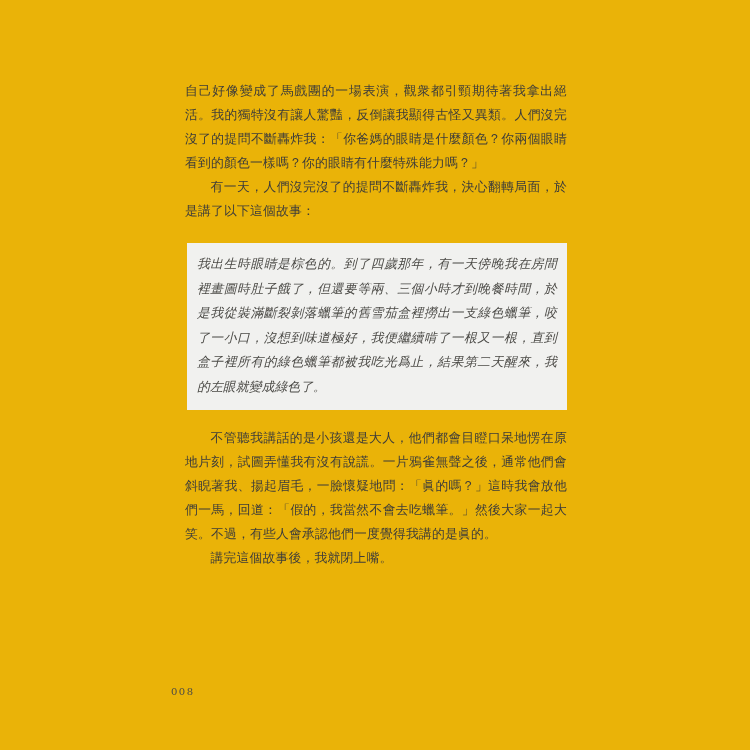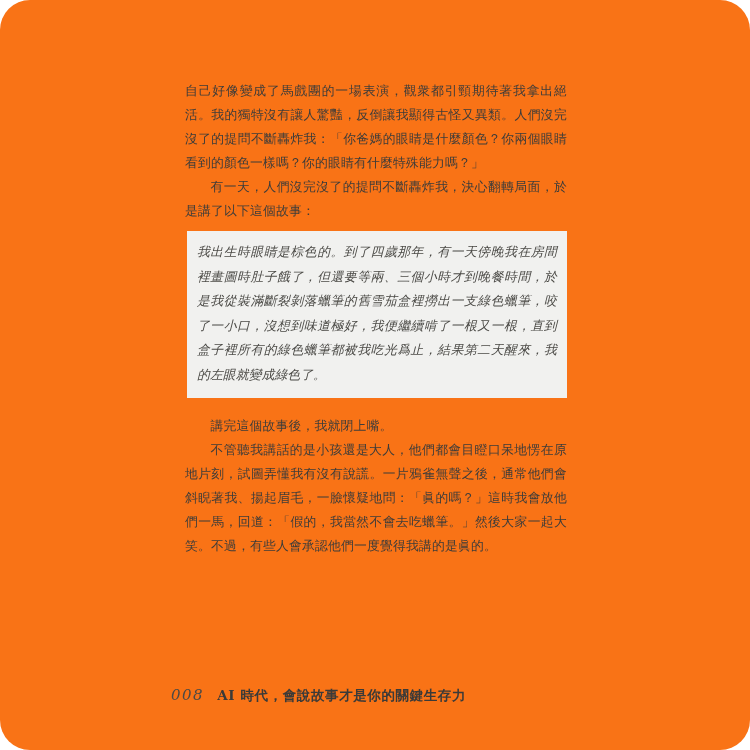--- a/index.html
+++ b/index.html
@@ -4,24 +4,23 @@
 <style>
   html, body {
     margin: 0;
     padding: 0;
     background: #ffffff;
   }
   .page {
     position: relative;
     width: 750px;
     height: 750px;
-    background: #f97316;
+    background: #eab308;
     overflow: hidden;
     font-family: "DejaVu Serif", "Liberation Serif", serif;
-    border-radius: 30px;
   }
   .content-column {
     position: absolute;
     left: 185px;
     top: 0;
     width: 382px;
     padding-top: 79px;
     color: #3d3c3a;
     font-size: 12.8px;
     line-height: 24px;
@@ -30,40 +29,39 @@
     letter-spacing: 0.2px;
   }
   .para {
     margin: 0;
   }
   .para.indent {
     text-indent: 2em;
   }
   .story-box {
     box-sizing: border-box;
-    margin: 8px 0 16px 2px;
+    margin: 20px 0 16px 2px;
     width: 380px;
     background: #f1f1ef;
     padding: 9px 10px 10px 10px;
     color: #4b4a46;
     font-style: italic;
     line-height: 24.6px;
     letter-spacing: 0.1px;
   }
   .footer {
     position: absolute;
     left: 171px;
     top: 686px;
     display: flex;
     align-items: baseline;
     color: #3b3a38;
   }
   .page-number {
-    font-style: italic;
-    font-size: 15px;
+    font-size: 10px;
     letter-spacing: 1.5px;
     color: #4a4946;
   }
   .book-title {
     margin-left: 13px;
     font-weight: bold;
     font-size: 13.5px;
     letter-spacing: 0.6px;
     font-family: "DejaVu Serif", "Liberation Serif", serif;
   }
@@ -77,24 +75,23 @@
 
     <p class="para">自己好像變成了馬戲團的一場表演，觀衆都引頸期待著我拿出絕活。我的獨特沒有讓人驚豔，反倒讓我顯得古怪又異類。人們沒完沒了的提問不斷轟炸我：「你爸媽的眼睛是什麼顏色？你兩個眼睛看到的顏色一樣嗎？你的眼睛有什麼特殊能力嗎？」</p>
 
 
     <p class="para indent">有一天，人們沒完沒了的提問不斷轟炸我，決心翻轉局面，於是講了以下這個故事：</p>
 
     <div class="story-box">
       <span>我出生時眼睛是棕色的。到了四歲那年，有一天傍晚我在房間裡畫圖時肚子餓了，但還要等兩、三個小時才到晚餐時間，於是我從裝滿斷裂剝落蠟筆的舊雪茄盒裡撈出一支綠色蠟筆，咬了一小口，沒想到味道極好，我便繼續啃了一根又一根，直到盒子裡所有的綠色蠟筆都被我吃光爲止，結果第二天醒來，我的左眼就變成綠色了。</span>
     </div>
 
+    <p class="para indent">不管聽我講話的是小孩還是大人，他們都會目瞪口呆地愣在原地片刻，試圖弄懂我有沒有說謊。一片鴉雀無聲之後，通常他們會斜睨著我、揚起眉毛，一臉懷疑地問：「眞的嗎？」這時我會放他們一馬，回道：「假的，我當然不會去吃蠟筆。」然後大家一起大笑。不過，有些人會承認他們一度覺得我講的是眞的。</p>
+
     <p class="para indent">講完這個故事後，我就閉上嘴。</p>
-
-    <p class="para indent">不管聽我講話的是小孩還是大人，他們都會目瞪口呆地愣在原地片刻，試圖弄懂我有沒有說謊。一片鴉雀無聲之後，通常他們會斜睨著我、揚起眉毛，一臉懷疑地問：「眞的嗎？」這時我會放他們一馬，回道：「假的，我當然不會去吃蠟筆。」然後大家一起大笑。不過，有些人會承認他們一度覺得我講的是眞的。</p>
 
   </div>
 
   <div class="footer">
     <span class="page-number">008</span>
-    <span class="book-title">AI 時代，會說故事才是你的關鍵生存力</span>
   </div>
 
 </div>
 
 </body></html>

